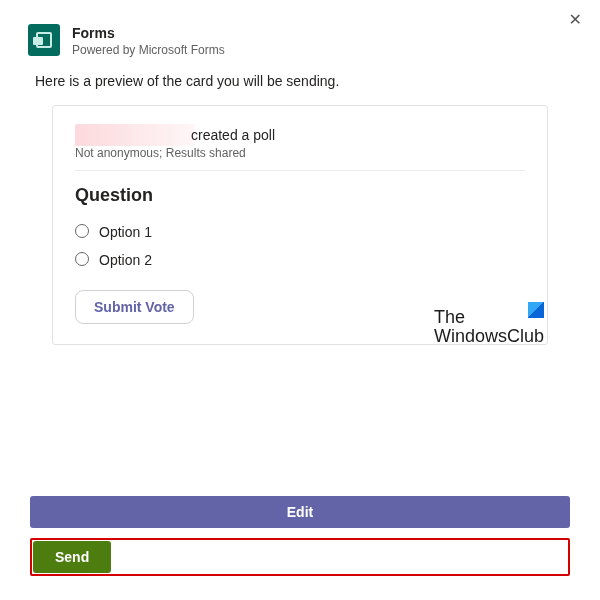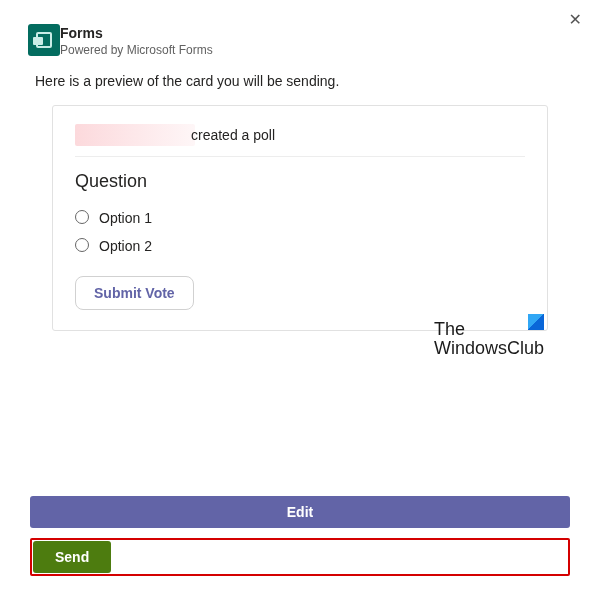--- a/index.html
+++ b/index.html
@@ -22,21 +22,21 @@
   .close-btn {
     position: absolute;
     top: 8px;
     right: 14px;
     font-size: 16px;
     color: #555;
     cursor: pointer;
     padding: 4px;
     line-height: 1;
   }
-  .header { display: flex; gap: 0; align-items: flex-start; margin-bottom: 14px; }
+  .header { display: flex; gap: 12px; align-items: flex-start; margin-bottom: 14px; }
   .forms-icon {
     width: 32px; height: 32px; border-radius: 3px;
     background: #036c5f;
     display: flex; align-items: center; justify-content: center;
     flex-shrink: 0;
   }
   .forms-icon-inner {
     width: 16px; height: 16px;
     border: 2px solid #c9ece7;
     border-radius: 2px;
@@ -68,21 +68,21 @@
   .author-line { font-size: 14px; color: #252423; display: flex; align-items: center; gap: 2px; }
   .redacted {
     display: inline-block;
     width: 120px; height: 22px;
     background: linear-gradient(90deg, #fcd9dc 0%, #fde8ea 50%, #fef6f7 100%);
     border-radius: 2px;
     flex-shrink: 0;
   }
   .author-suffix { margin-left: -6px; }
   .meta-sub { font-size: 12px; color: #616161; margin-top: 0px; }
-  .question { font-size: 18px; font-weight: 400; margin-bottom: 12px; }
+  .question { font-size: 18px; font-weight: 700; margin-bottom: 12px; }
   .options { margin-bottom: 16px; }
   .option { display: flex; align-items: flex-start; gap: 10px; padding: 6px 0; font-size: 14px; }
   .radio {
     width: 14px; height: 14px;
     border: 1.4px solid #666;
     border-radius: 50%;
     flex-shrink: 0;
   }
   .submit-btn {
     display: inline-block;
@@ -91,21 +91,21 @@
     padding: 8px 18px;
     font-size: 14px;
     font-weight: 600;
     color: #6264a7;
     background: #fff;
     cursor: pointer;
   }
   .watermark {
     position: absolute;
     right: 56px;
-    top: 320px;
+    top: 308px;
     font-family: "Segoe UI", sans-serif;
     color: #1b1b1b;
     font-size: 18px;
     line-height: 1.05;
     pointer-events: none;
   }
   .watermark .l1 { font-weight: 400; }
   .watermark .l2 { font-weight: 400; }
   .wm-icon {
     position: absolute;
@@ -155,20 +155,21 @@
   </div>
 
   <div class="preview-label">Here is a preview of the card you will be sending.</div>
 
   <div class="card">
     <div class="poll-meta">
       <div class="author-line">
         <span class="redacted"></span>
         <span class="author-suffix">created a poll</span>
       </div>
+      <div class="meta-sub">Not anonymous; Results shared</div>
     </div>
 
     <div class="question">Question</div>
 
     <div class="options">
       <div class="option">
         <span class="radio"></span>
         <span>Option 1</span>
       </div>
       <div class="option">

